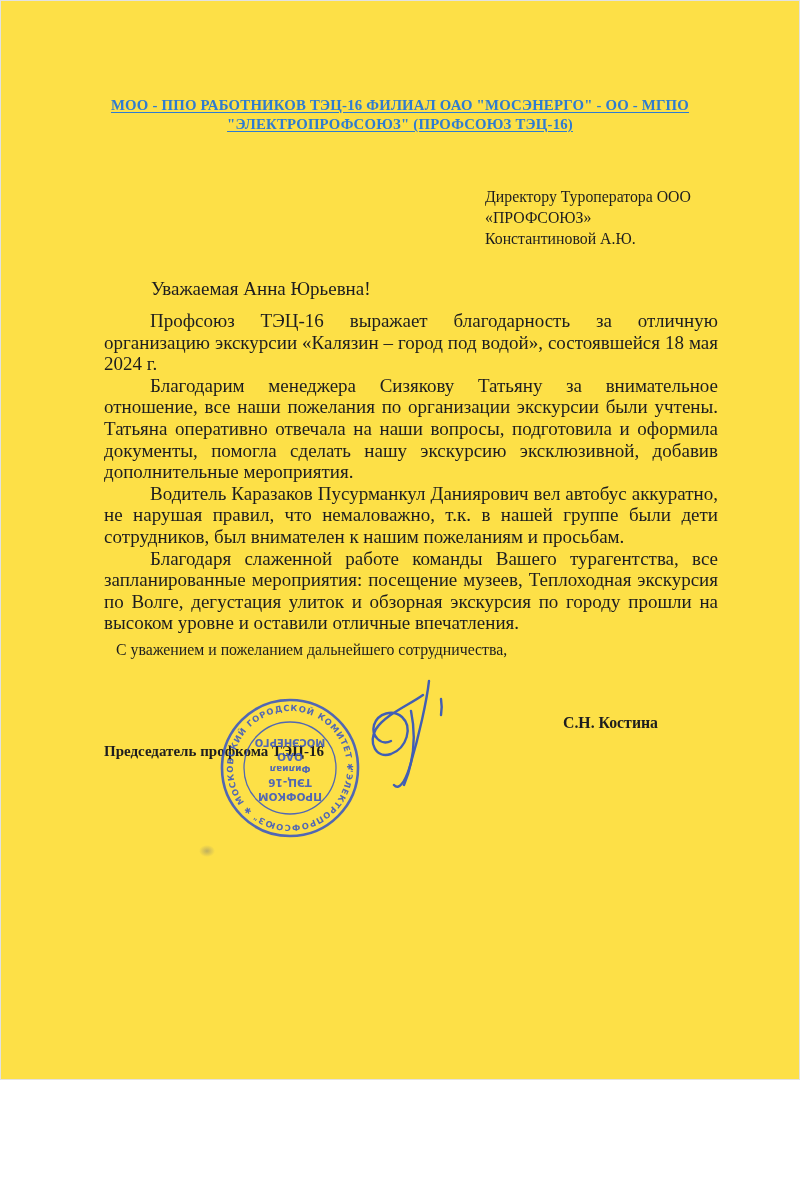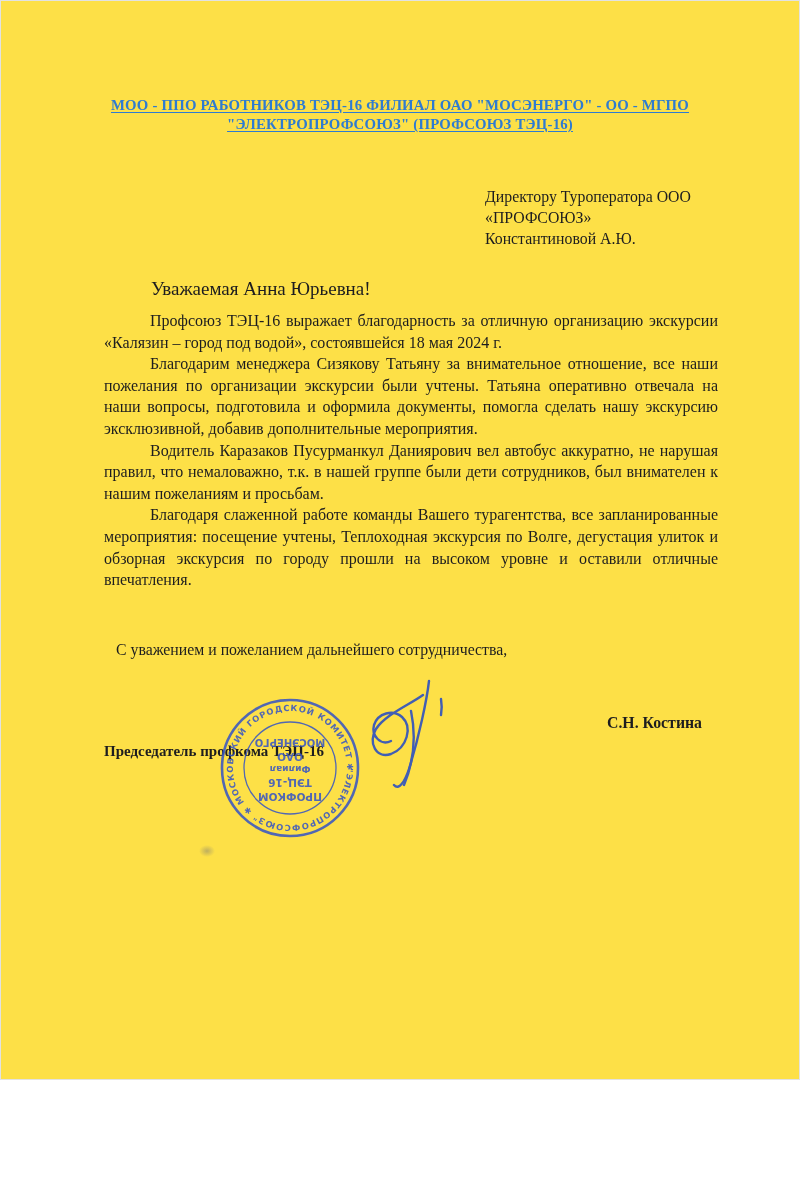--- a/index.html
+++ b/index.html
@@ -25,35 +25,35 @@
   .recipient {
     position:absolute; left:437px; top:186px;
     font-size:15.8px; line-height:21px;margin-left:48px;
   }
   .salutation {
     position:absolute; left:151px; top:278px;
     font-size:19px;
   }
   .body-text {
     position:absolute; left:104px; top:310px; width:614px;
-    font-size:16px; line-height:21.6px;
+    font-size:19px; line-height:21.6px;
     text-align:justify;
   }
   .body-text p { margin:0; text-indent:46px; }
   .closing {
     position:absolute; left:116px; top:641px;
     font-size:15.8px;
   }
   .sigrow-title {
     position:absolute; left:104px; top:743px;
     font-size:15px; font-weight:bold;
   }
   .sigrow-name {
     position:absolute; left:563px; top:714px;
-    font-size:15.8px; font-weight:bold;margin-left:44px;
+    font-size:15.8px; font-weight:bold;
   }
   .stamp-wrap {
     position:absolute; left:205px; top:683px; width:170px; height:170px;
     opacity:0.88;
   }
   .autograph-wrap {
     position:absolute; left:345px; top:665px; width:120px; height:140px;
   }
   .smudge {
     position:absolute; left:199px; top:845px; width:16px; height:12px;
@@ -76,21 +76,21 @@
     <div>«ПРОФСОЮЗ»</div>
     <div>Константиновой А.Ю.</div>
   </div>
 
   <div class="salutation">Уважаемая Анна Юрьевна!</div>
 
   <div class="body-text">
     <p>Профсоюз ТЭЦ-16 выражает благодарность за отличную организацию экскурсии «Калязин – город под водой», состоявшейся 18 мая 2024 г.</p>
     <p>Благодарим менеджера Сизякову Татьяну за внимательное отношение, все наши пожелания по организации экскурсии были учтены. Татьяна оперативно отвечала на наши вопросы, подготовила и оформила документы, помогла сделать нашу экскурсию эксклюзивной, добавив дополнительные мероприятия.</p>
     <p>Водитель Каразаков Пусурманкул Даниярович  вел автобус аккуратно, не нарушая правил, что немаловажно, т.к. в нашей группе были дети сотрудников, был внимателен к нашим пожеланиям и просьбам.</p>
-    <p>Благодаря слаженной работе команды Вашего турагентства, все запланированные мероприятия: посещение учтены, Теплоходная экскурсия по Волге, дегустация улиток и обзорная экскурсия по городу прошли на высоком уровне и оставили отличные впечатления.</p>
+    <p>Благодаря слаженной работе команды Вашего турагентства, все запланированные мероприятия: посещение музеев, Теплоходная экскурсия по Волге, дегустация улиток и обзорная экскурсия по городу прошли на высоком уровне и оставили отличные впечатления.</p>
   </div>
 
   <div class="closing">С уважением и пожеланием дальнейшего сотрудничества,</div>
 
   <div class="sigrow-title">Председатель профкома ТЭЦ-16</div>
   <div class="sigrow-name">С.Н. Костина</div>
 
   <div class="stamp-wrap">
     <svg width="170" height="170" viewBox="0 0 170 170">
       <g transform="rotate(180 85 85)">

